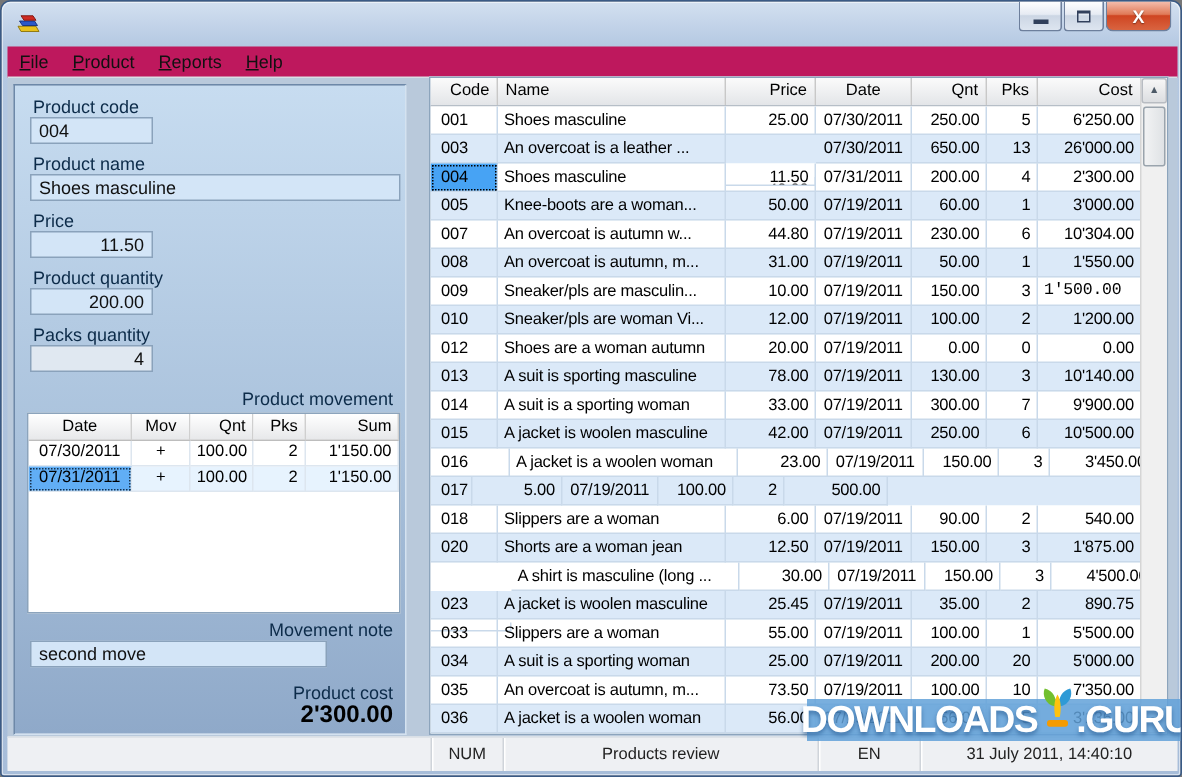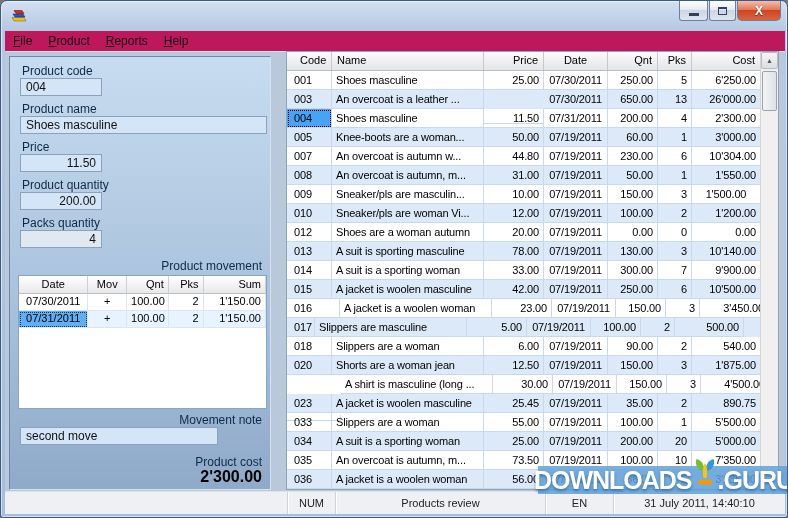--- a/index.html
+++ b/index.html
@@ -226,21 +226,21 @@
             <div class="g-cell" style="width: 34px; text-align: right;">1</div>
             <div class="g-cell" style="width: 69px; text-align: right;">1'550.00</div>
           </div>
           <div class="g-row">
             <div class="g-cell" style="width: 45px; text-align: left;">009</div>
             <div class="g-cell" style="width: 152px; text-align: left;">Sneaker/pls are masculin...</div>
             <div class="g-cell" style="width: 60px; text-align: right;">10.00</div>
             <div class="g-cell" style="width: 64px; text-align: center;">07/19/2011</div>
             <div class="g-cell" style="width: 50px; text-align: right;">150.00</div>
             <div class="g-cell" style="width: 34px; text-align: right;">3</div>
-            <div class="g-cell" style="width: 69px; text-align: center;">1'500.00</div>
+            <div class="g-cell" style="width: 69px; text-align: left; font-family: Liberation Mono, monospace;">1'500.00</div>
           </div>
           <div class="g-row alt">
             <div class="g-cell" style="width: 45px; text-align: left;">010</div>
             <div class="g-cell" style="width: 152px; text-align: left;">Sneaker/pls are woman Vi...</div>
             <div class="g-cell" style="width: 60px; text-align: right;">12.00</div>
             <div class="g-cell" style="width: 64px; text-align: center;">07/19/2011</div>
             <div class="g-cell" style="width: 50px; text-align: right;">100.00</div>
             <div class="g-cell" style="width: 34px; text-align: right;">2</div>
             <div class="g-cell" style="width: 69px; text-align: right;">1'200.00</div>
           </div>
@@ -284,21 +284,20 @@
             <div class="g-cell" style="width: 53px; text-align: left;">016</div>
             <div class="g-cell" style="width: 152px; text-align: left;">A jacket is a woolen woman</div>
             <div class="g-cell" style="width: 60px; text-align: right;">23.00</div>
             <div class="g-cell" style="width: 64px; text-align: center;">07/19/2011</div>
             <div class="g-cell" style="width: 50px; text-align: right;">150.00</div>
             <div class="g-cell" style="width: 34px; text-align: right;">3</div>
             <div class="g-cell" style="width: 69px; text-align: right;">3'450.00</div>
           </div>
           <div class="g-row alt">
             <div class="g-cell" style="width: 28px; text-align: left;">017</div>
-            <div class="g-cell" style="width: 152px; text-align: left;">Slippers are masculine</div>
             <div class="g-cell" style="width: 60px; text-align: right;">5.00</div>
             <div class="g-cell" style="width: 64px; text-align: center;">07/19/2011</div>
             <div class="g-cell" style="width: 50px; text-align: right;">100.00</div>
             <div class="g-cell" style="width: 34px; text-align: right;">2</div>
             <div class="g-cell" style="width: 69px; text-align: right;">500.00</div>
           </div>
           <div class="g-row">
             <div class="g-cell" style="width: 45px; text-align: left;">018</div>
             <div class="g-cell" style="width: 152px; text-align: left;">Slippers are a woman</div>
             <div class="g-cell" style="width: 60px; text-align: right;">6.00</div>

